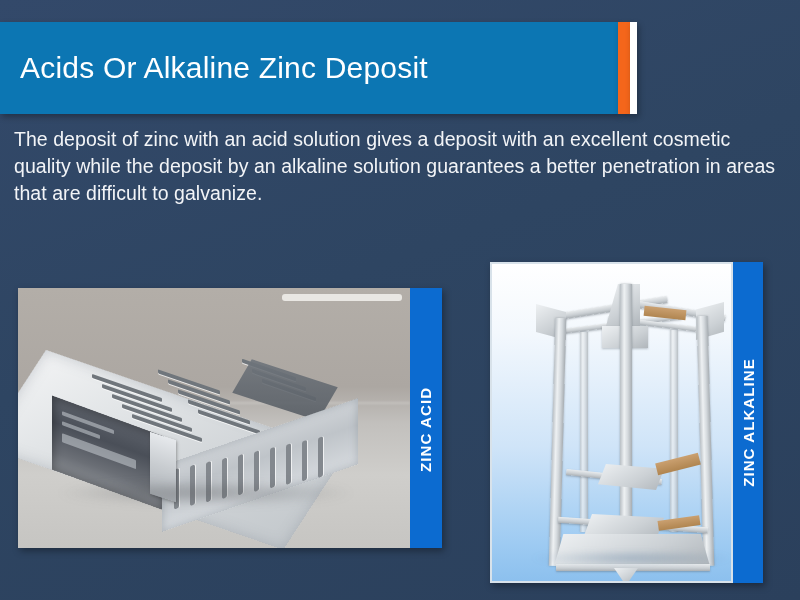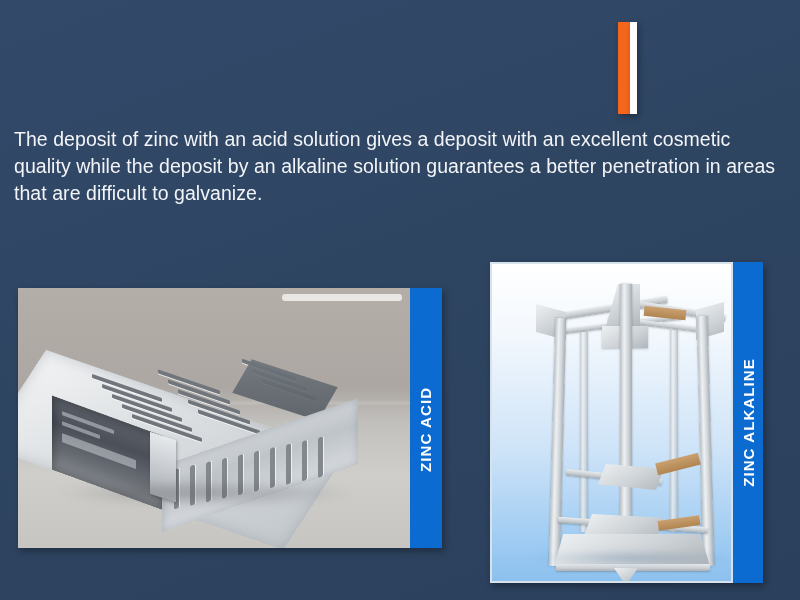--- a/index.html
+++ b/index.html
@@ -278,20 +278,23 @@
     height: 14px;
     background: radial-gradient(ellipse at 50% 50%, rgba(70,110,150,0.35) 0%, rgba(140,190,238,0) 72%);
     filter: blur(3px);
   }
 </style>
 </head>
 <body>
 
 <div class="slide">
 
+  <div class="title-banner">
+    <span class="title-text">Acids Or Alkaline Zinc Deposit</span>
+  </div>
   <div class="accent-orange"></div>
   <div class="accent-white"></div>
 
   <div class="body-text">The deposit of zinc with an acid solution gives a deposit with an excellent cosmetic quality while the deposit by an alkaline solution guarantees a better penetration in areas that are difficult to galvanize.</div>
 
   <div class="figure figure-left">
     <div class="photo photo-left">
       <div class="scene-chassis">
         <div class="backdrop-seam"></div>
         <div class="white-strip"></div>

